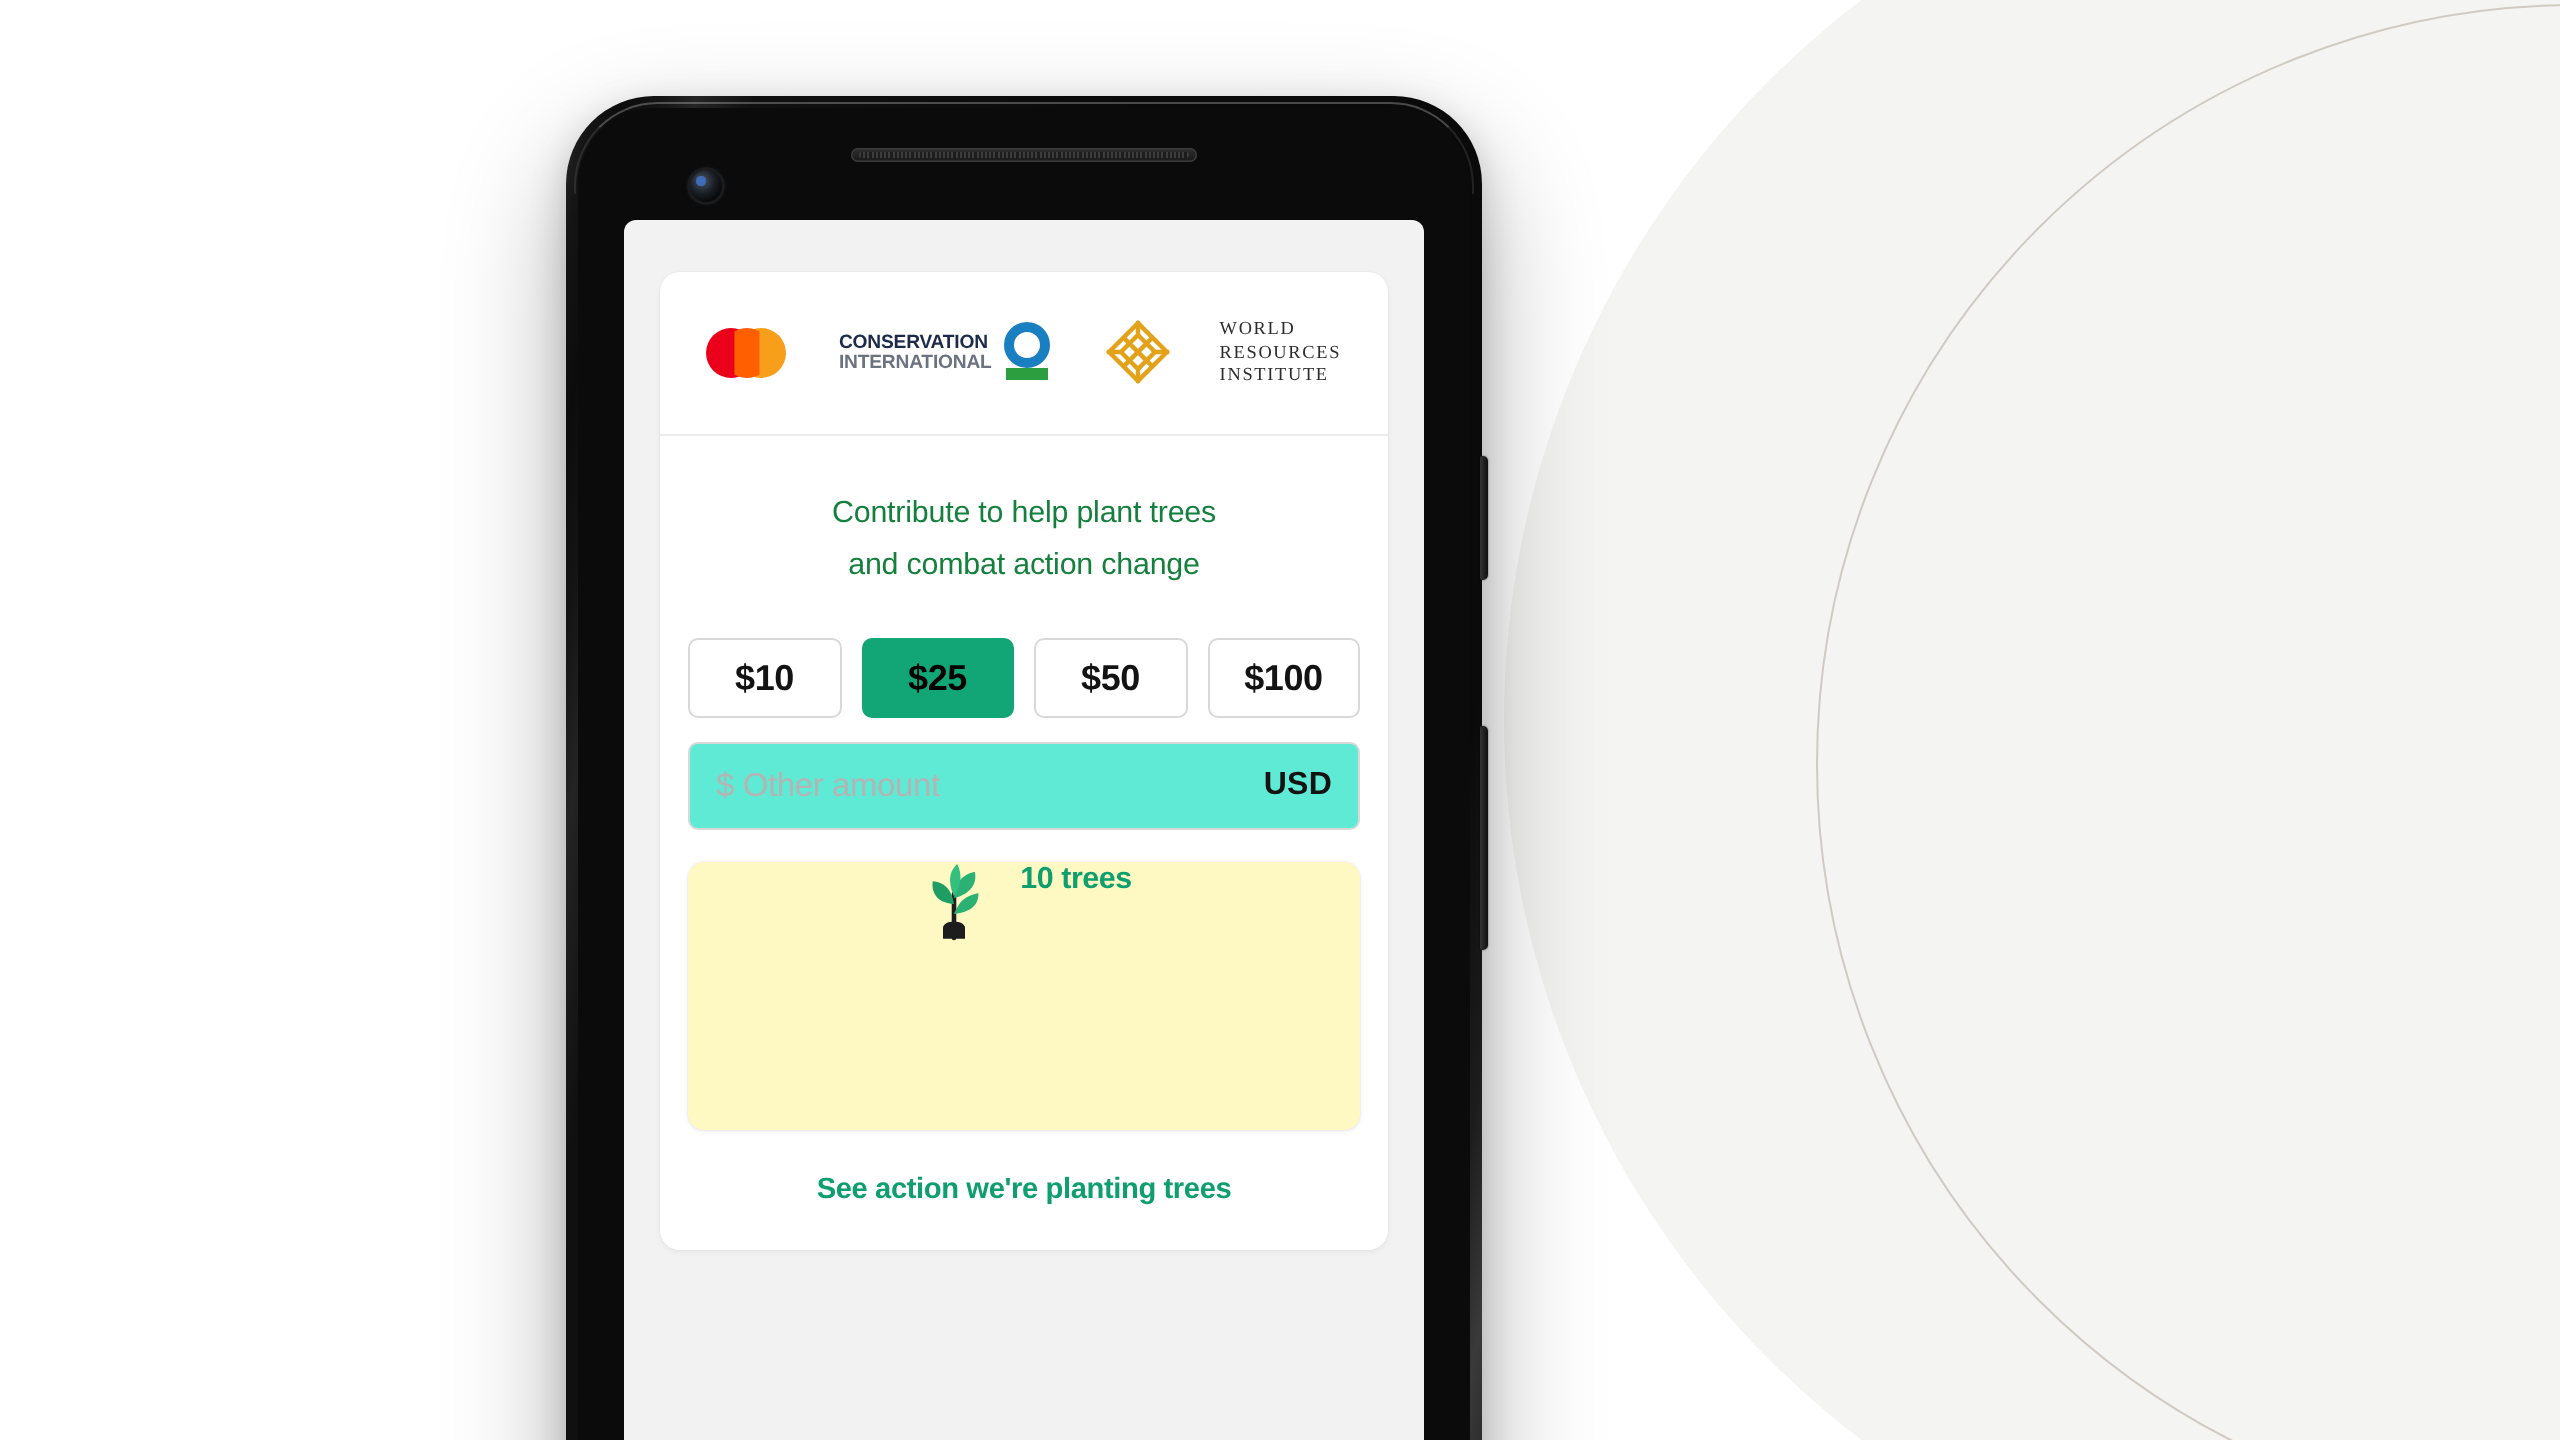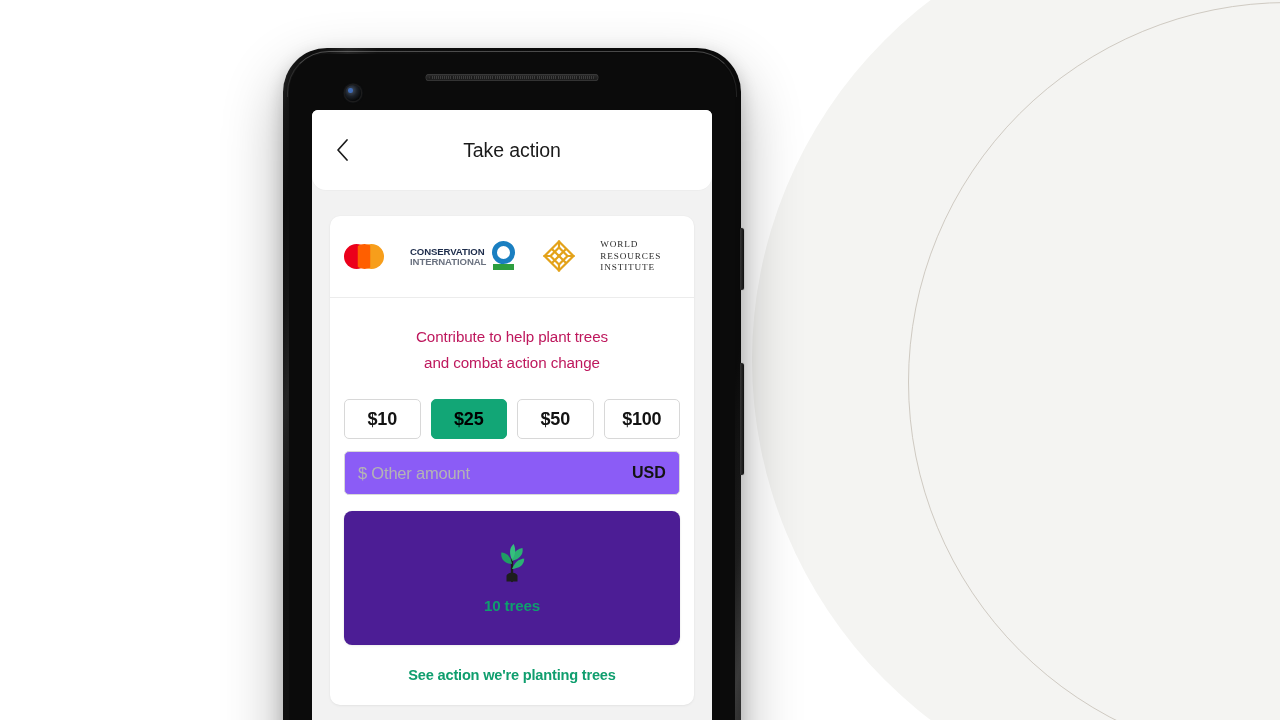--- a/index.html
+++ b/index.html
@@ -170,20 +170,21 @@
     border-radius: 10px;
     box-shadow: 0 1px 3px rgba(0,0,0,0.055), 0 0 0 0.5px rgba(0,0,0,0.02);
     overflow: hidden;
     padding-bottom: 22px;
   }
 
   
   .logo-strip {
     display: flex;
     align-items: center;
+    justify-content: center;
     gap: 26px;
     height: 82px;
     border-bottom: 1px solid #ececec;
     padding: 0 14px;
   }
   .logo { display: flex; align-items: center; }
 
   
   .mc { position: relative; width: 40px; height: 25px; }
   .mc .c { position: absolute; top: 0; width: 25px; height: 25px; border-radius: 50%; }
@@ -228,21 +229,21 @@
     color: #2c2c2c;
   }
   .wri-text span { display: block; }
 
   
   .headline {
     text-align: center;
     margin: 26px 24px 0 24px;
     font-size: 15.2px;
     line-height: 1.68;
-    color: #be185d;
+    color: #15803d;
     font-weight: 500;
     letter-spacing: -0.1px;
   }
 
   
   .amounts {
     display: flex;
     gap: 10px;
     margin: 24px 14px 0 14px;
   }
@@ -264,21 +265,21 @@
     border-color: #12a676;
     color: #000000;
   }
 
   
   .other-amount {
     margin: 12px 14px 0 14px;
     height: 44px;
     border: 1px solid #d8d8d8;
     border-radius: 5px;
-    background: #8b5cf6;
+    background: #5eead4;
     display: flex; align-items: center;
     padding: 0 13px;
   }
   .other-amount input {
     flex: 1;
     border: none; outline: none;
     background: transparent;
     font-size: 16.5px;
     font-family: "Liberation Sans", sans-serif;
     color: #1b1b1b;
@@ -295,25 +296,24 @@
   
   .impacts {
     display: flex;
     gap: 12px;
     margin: 16px 14px 0 14px;
   }
   .impact-tile {
     flex: 1;
     height: 134px;
     border-radius: 8px;
-    background: #4c1d95;
+    background: #fef9c3;
     box-shadow: 0 1px 3px rgba(0,0,0,0.06), 0 0 0 0.6px rgba(0,0,0,0.035);
     display: flex;
-    flex-direction: column;
-    align-items: center;
+    flex-direction: row;
     justify-content: center;
     gap: 14px;
   }
   .impact-icon { height: 40px; display: flex; align-items: center; }
   .impact-label {
     font-size: 15.2px;
     font-weight: 700;
     color: #0f9e6e;
     letter-spacing: -0.2px;
   }
@@ -355,30 +355,20 @@
       <div class="phone-bezel-inner"></div>
       <div class="earpiece"></div>
       <div class="front-camera"></div>
       <div class="phone-rim-top"></div>
     </div>
     <div class="side-btn power"></div>
     <div class="side-btn volume"></div>
 
     <div id="screen">
 
-      <div class="app-header">
-        <div class="back-btn">
-          <span>
-            <svg width="14" height="24" viewBox="0 0 14 24" fill="none">
-              <path d="M12 2 L3 12 L12 22" stroke="#1b1b1b" stroke-width="1.7" stroke-linecap="round" stroke-linejoin="round"></path>
-            </svg>
-          </span>
-        </div>
-        <div class="header-title">Take action</div>
-      </div>
 
       <div class="scroll-area">
         <div class="card">
 
           <div class="logo-strip">
 
             <div class="logo">
               <div class="mc">
                 <div class="c red"></div>
                 <div class="c amber"></div>

